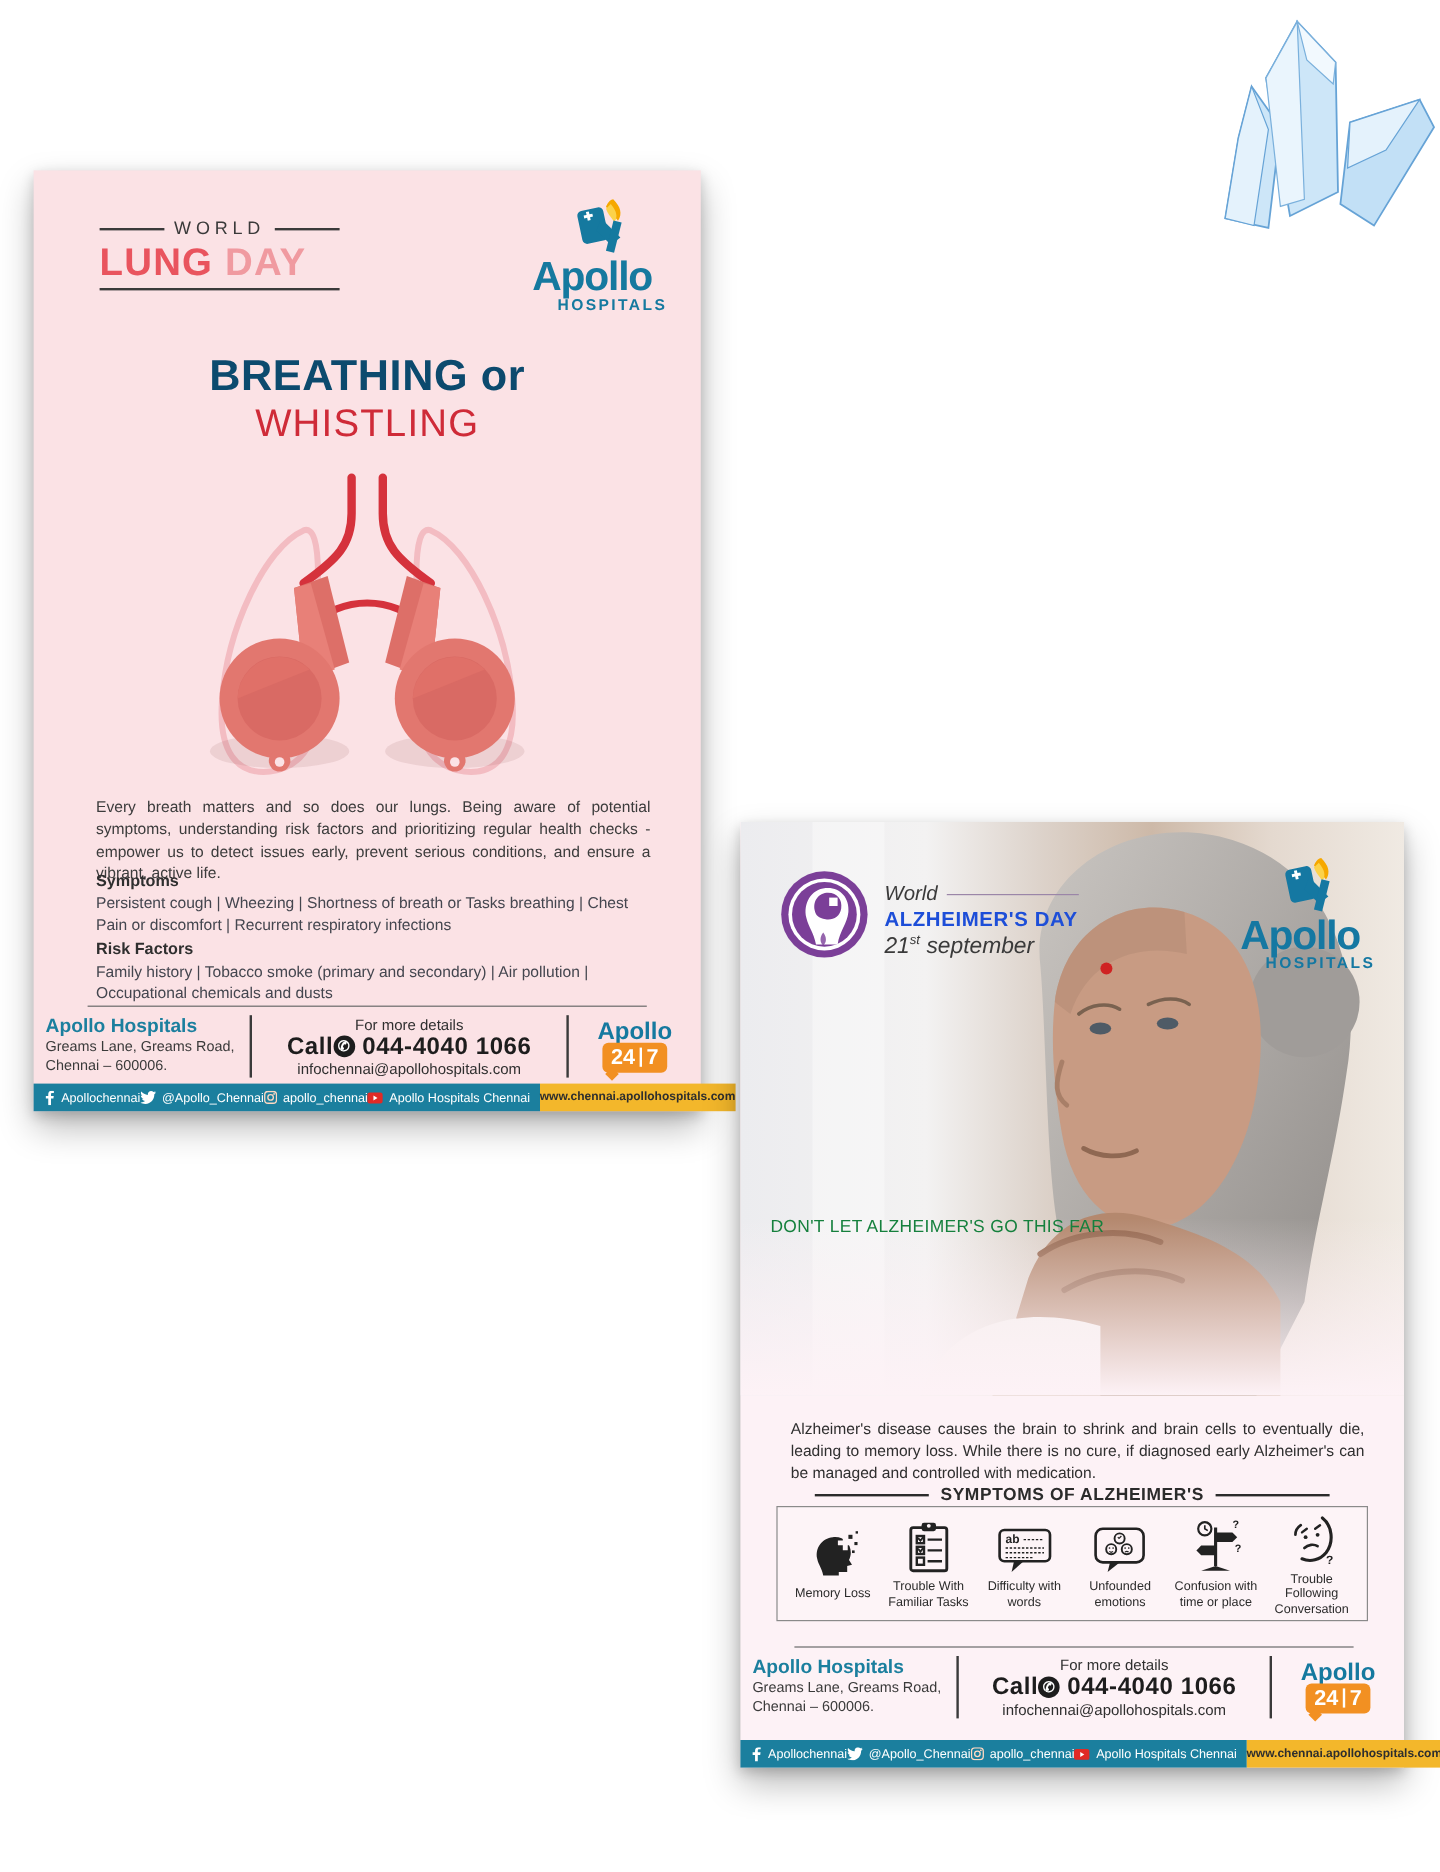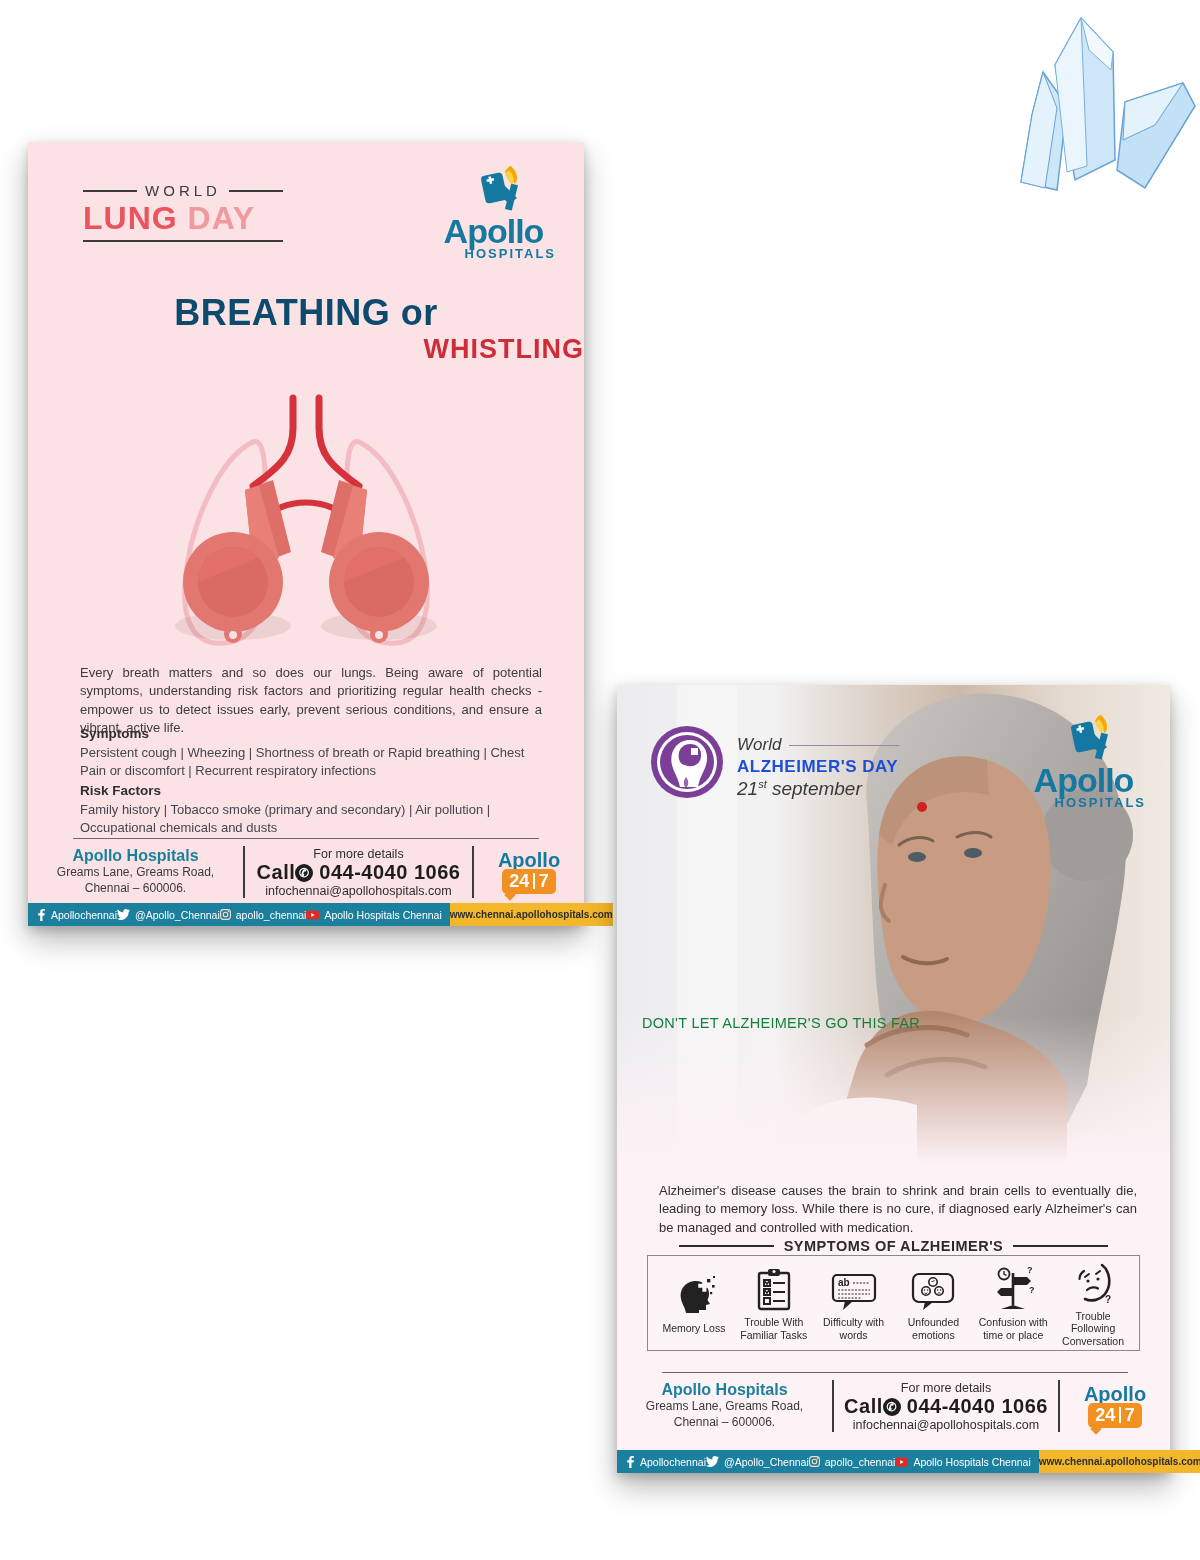--- a/index.html
+++ b/index.html
@@ -20,33 +20,33 @@
   .lung-badge .day-word { color:#f09aa0; }
 
   .apollo-logo { position:absolute; width:125px; text-align:center; }
   #poster-lung .apollo-logo { right:28px; top:22px; }
   .apollo-logo .emblem { height:52px; position:relative; }
   .apollo-logo .apollo-word { color:#15799f; font-size:34px; font-weight:bold; letter-spacing:-1px; line-height:30px; }
   .apollo-logo .hospitals-word { color:#15799f; font-size:13px; font-weight:bold; letter-spacing:2px; text-align:right; }
 
   .lung-headline { position:absolute; top:150px; left:0; width:100%; text-align:center; line-height:1.18; }
   .lung-headline .hl1 { font-size:36px; font-weight:bold; color:#0c4a6e; letter-spacing:0.5px; }
-  .lung-headline .hl2 { font-size:27px; font-weight:bold; color:#cf2b38; letter-spacing:1px;text-align:right; }
+  .lung-headline .hl2 { font-size:32px; font-weight:normal; color:#cf2b38; letter-spacing:1px; }
 
   .lungs-art { position:absolute; left:50%; transform:translateX(-50%); top:252px; }
 
   .lung-paragraph { position:absolute; left:52px; top:522px; width:462px; font-size:13px; color:#3c3c3c; text-align:justify; line-height:1.42; }
   .sec-heading { position:absolute; left:52px; font-size:13.5px; font-weight:bold; color:#2f2f2f; }
   .sec-text { position:absolute; left:52px; width:470px; font-size:13px; color:#44464f; line-height:1.38; }
 
   .footer-rule { position:absolute; left:45px; width:466px; height:1px; background:#6a6a6a; }
   .poster-footer { position:absolute; left:0; width:100%; display:flex; align-items:center; }
   .pf-col { padding:0 10px; }
   .pf-div { width:2px; height:52px; background:#3a3a3a; }
-  .pf-hospital { width:215px; text-align:center; }
+  .pf-hospital { width:180px; text-align:left; }
   .pf-hospital .hosp-name { color:#1b7f9e; font-size:16px; font-weight:bold; }
   .pf-hospital .hosp-addr { color:#3a3a3a; font-size:12px; line-height:1.3; }
   .pf-contact { flex:1; text-align:center; }
   .pf-contact .more { font-size:12.5px; color:#2f2f2f; }
   .pf-contact .call-row { font-size:20px; font-weight:bold; color:#1d1d1d; letter-spacing:0.5px; }
   .pf-contact .phone-ic { display:inline-block; width:18px; height:18px; background:#1d1d1d; border-radius:50%; color:#ffffff; font-size:12px; line-height:18px; text-align:center; vertical-align:2px; }
   .pf-contact .email { font-size:12.5px; color:#2f2f2f; }
   .pf-247 { width:110px; text-align:center; }
   .pf-247 .a247-apollo { color:#15799f; font-size:20px; font-weight:bold; line-height:18px; }
   .pf-247 .a247-box { display:inline-flex; align-items:center; background:#f29022; border-radius:5px; padding:2px 7px; color:#ffffff; font-size:18px; font-weight:bold; position:relative; }
@@ -167,21 +167,21 @@
           <circle cx="238" cy="188" r="35" fill="#d96a64"></circle>
           <path d="M203,188 a35,35 0 0 1 60,-24 Z" fill="#e07068"></path>
           <circle cx="238" cy="240" r="9" fill="#e2776f"></circle>
           <circle cx="238" cy="241" r="4" fill="#fbe2e5"></circle>
         </g>
       </svg>
 
       <p class="lung-paragraph">Every breath matters and so does our lungs. Being aware of potential symptoms, understanding risk factors and prioritizing regular health checks - empower us to detect issues early, prevent serious conditions, and ensure a vibrant, active life.</p>
 
       <div class="sec-heading" style="top:584px;">Symptoms</div>
-      <div class="sec-text" style="top:602px;">Persistent cough | Wheezing | Shortness of breath or Rapid breathing | Chest Pain or discomfort | Recurrent respiratory infections</div>
+      <div class="sec-text" style="top:602px;">Persistent cough | Wheezing | Shortness of breath or Tasks breathing | Chest Pain or discomfort | Recurrent respiratory infections</div>
       <div class="sec-heading" style="top:641px;">Risk Factors</div>
       <div class="sec-text" style="top:659px;">Family history | Tobacco smoke (primary and secondary) | Air pollution | Occupational chemicals and dusts</div>
 
       <div class="footer-rule"></div>
       <div class="poster-footer">
         <div class="pf-col pf-hospital">
           <div class="hosp-name">Apollo Hospitals</div>
           <div class="hosp-addr">Greams Lane, Greams Road,</div>
           <div class="hosp-addr">Chennai – 600006.</div>
         </div>

